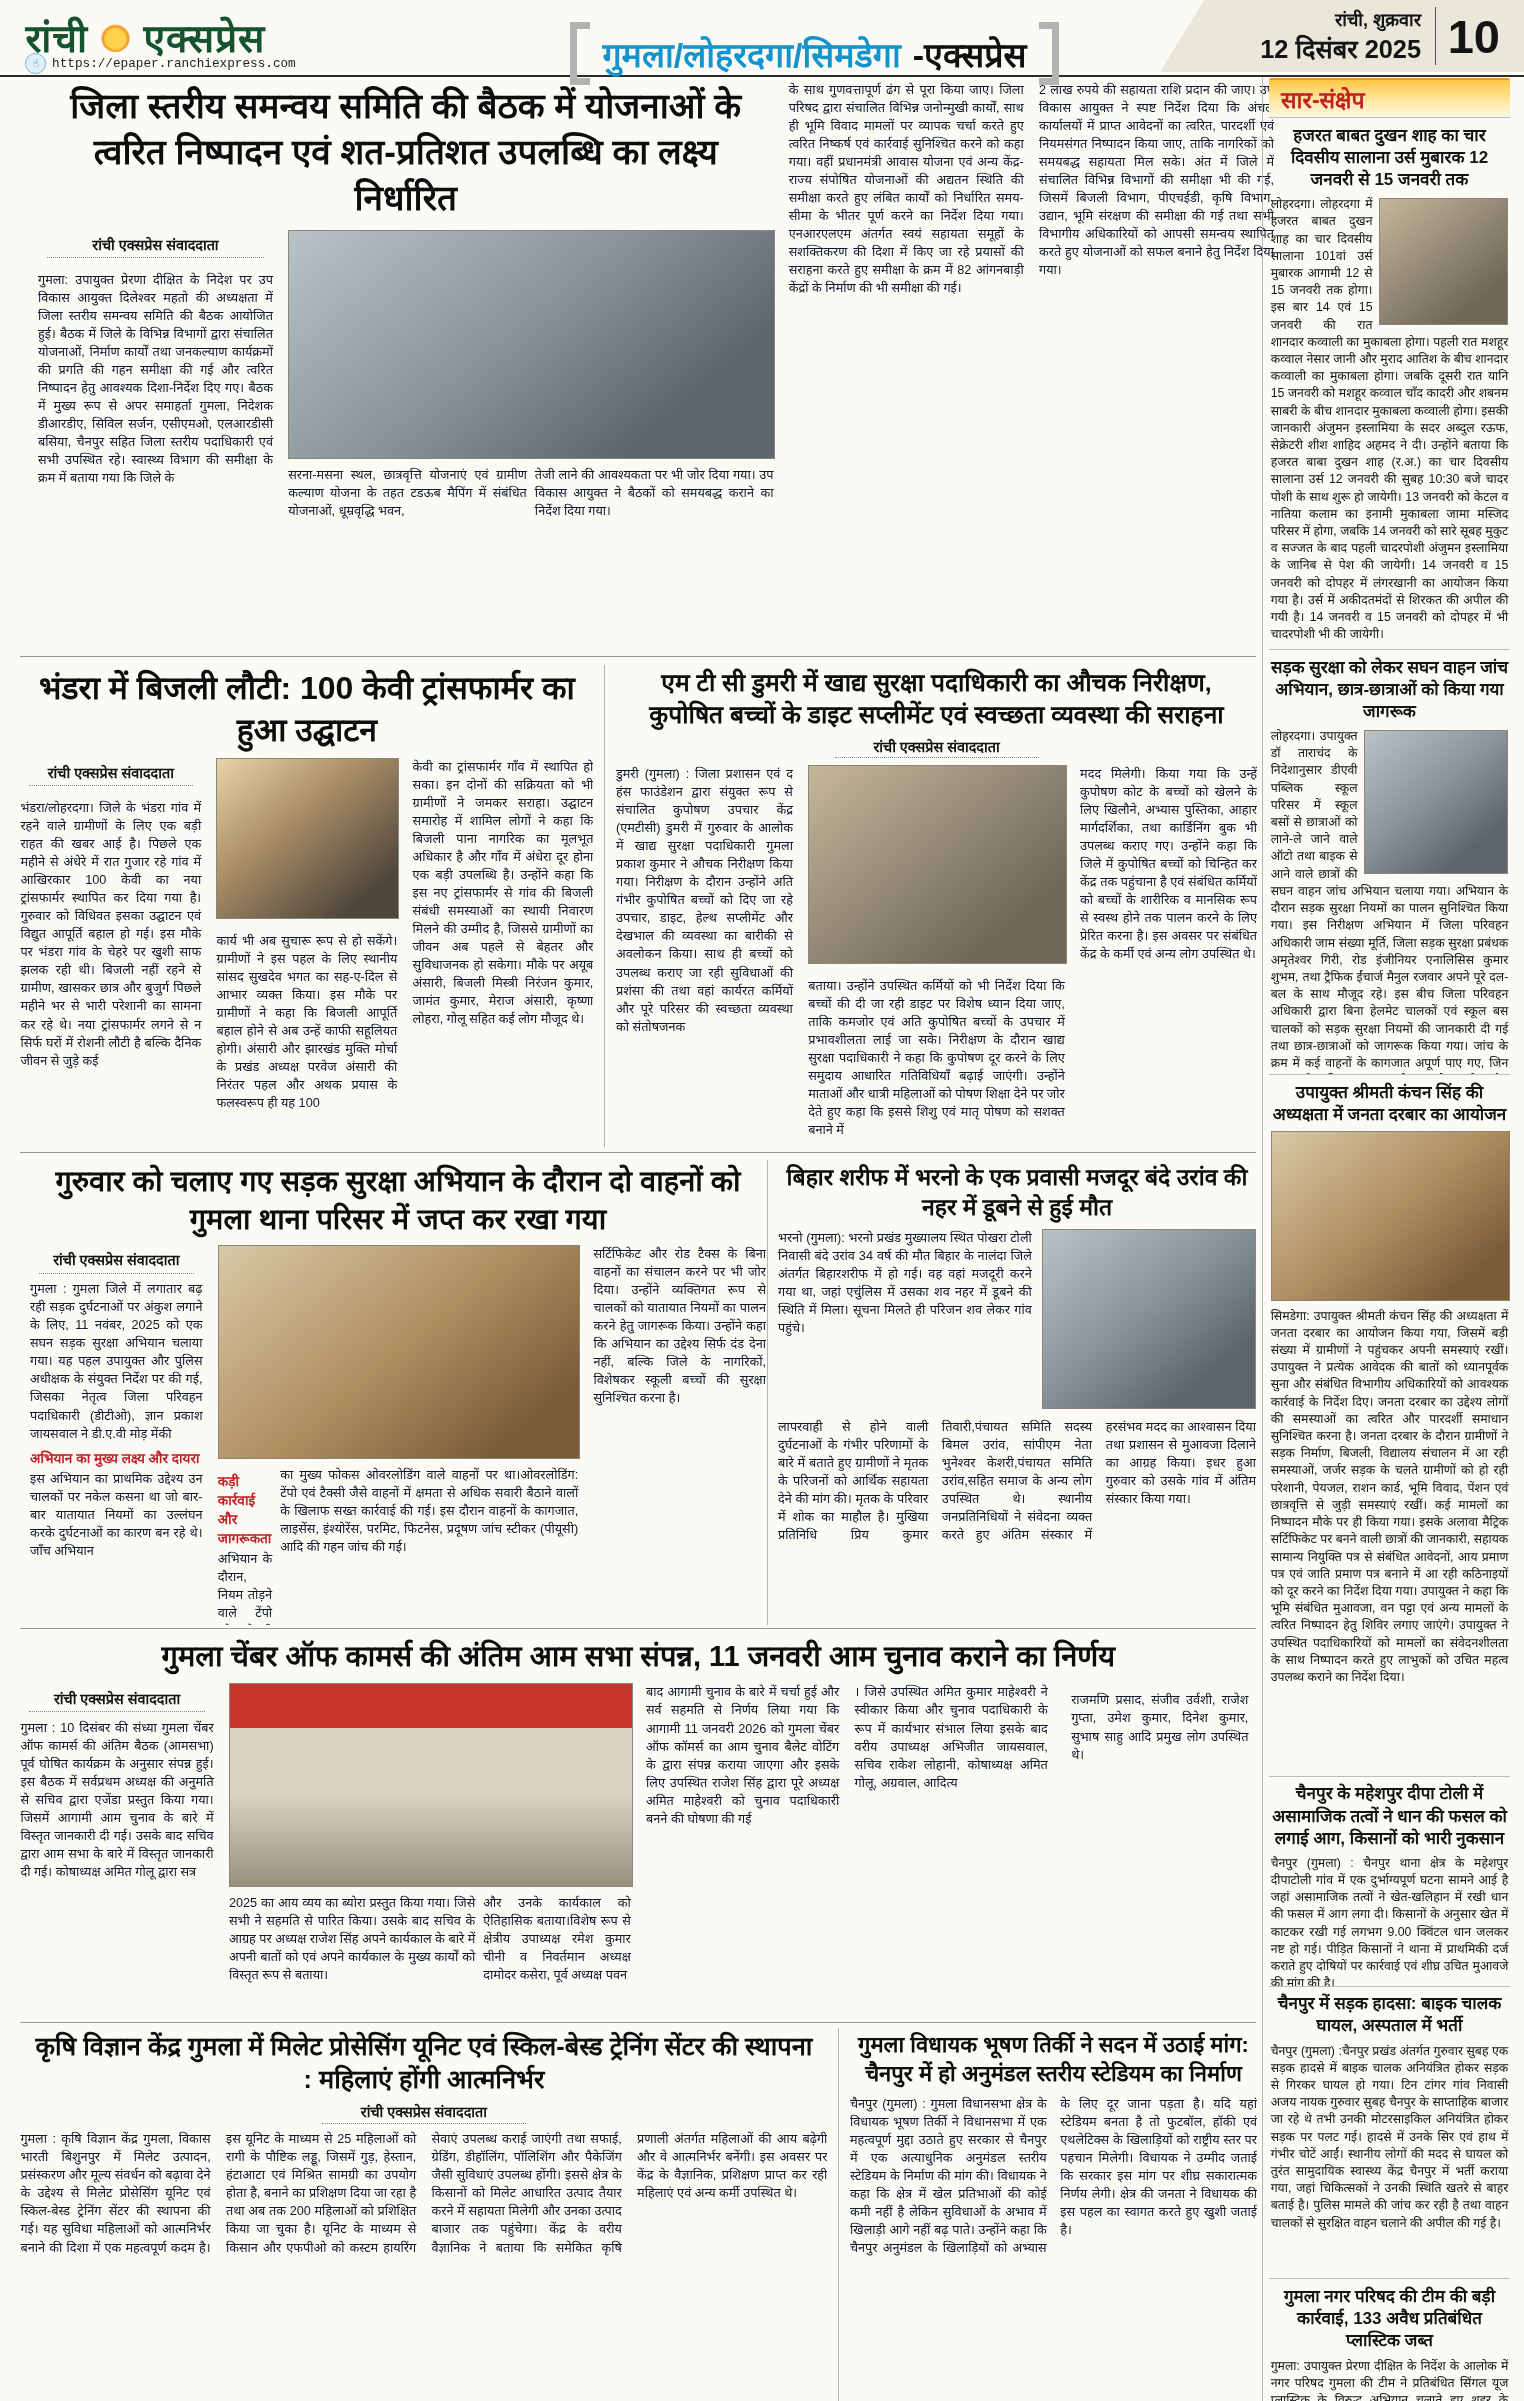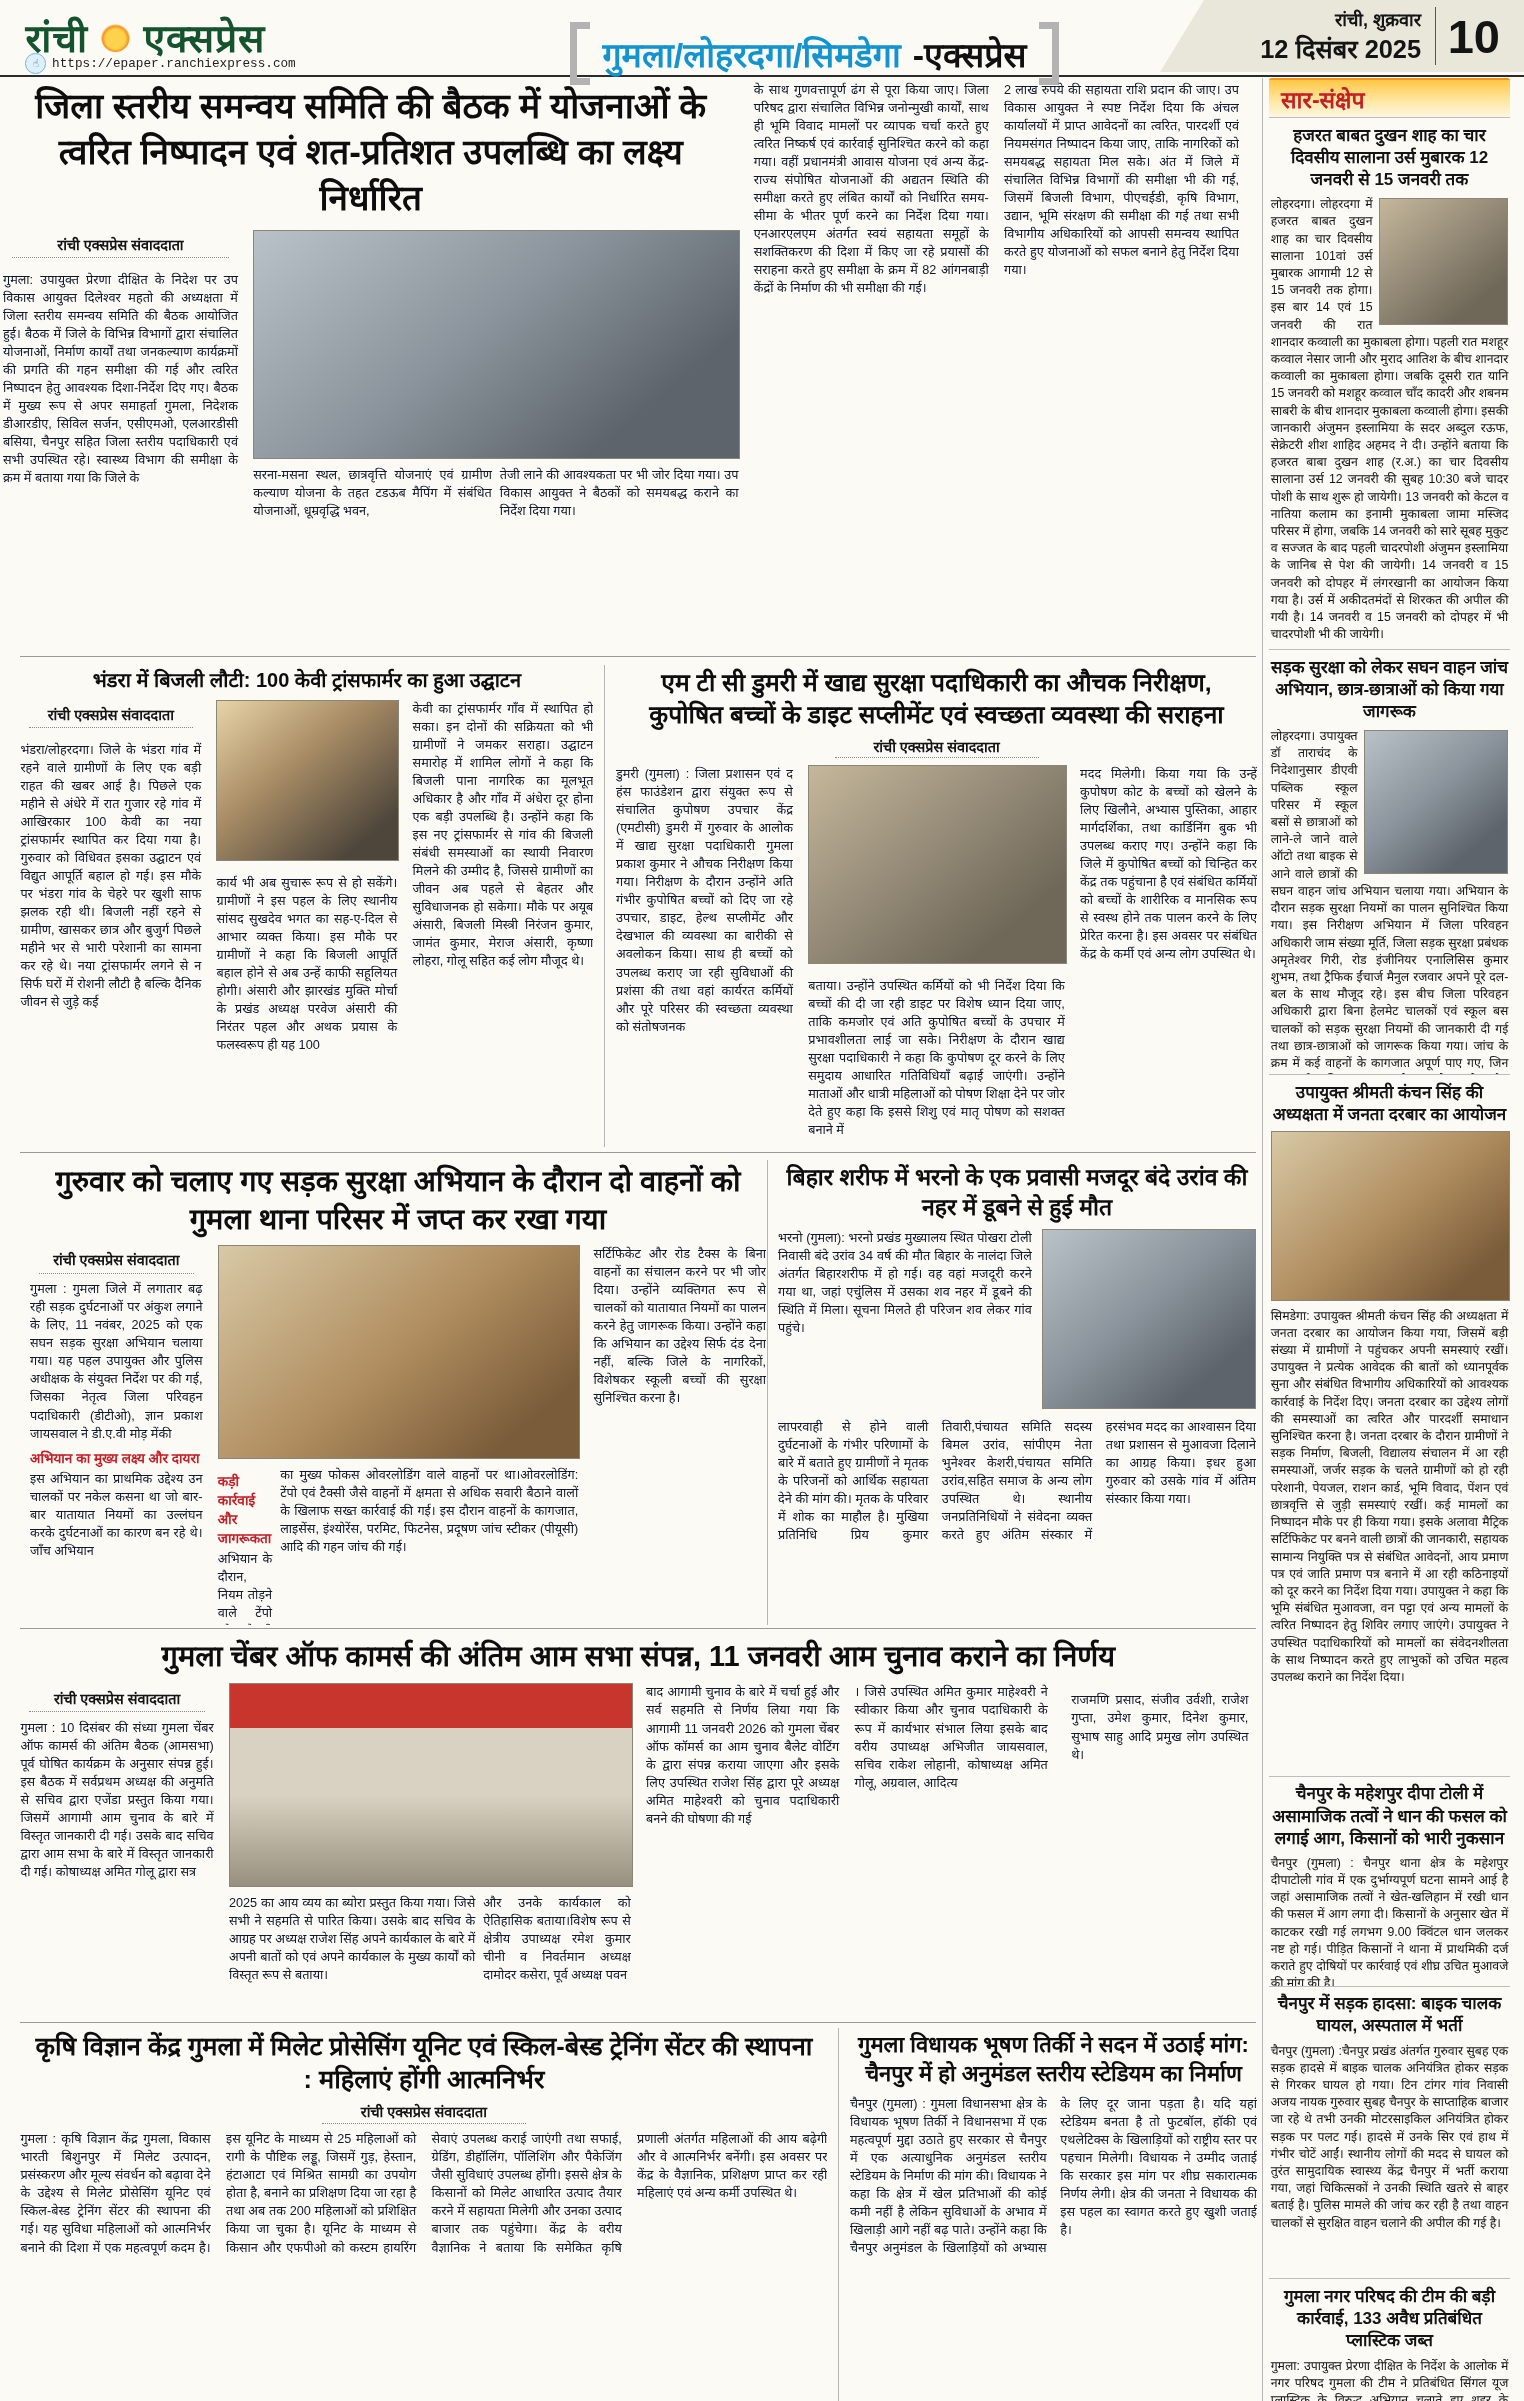--- a/index.html
+++ b/index.html
@@ -76,42 +76,42 @@
     </div>
     <div class="datebox">
       <div class="pd">
         <div class="l1">रांची, शुक्रवार</div>
         <div class="l2">12 दिसंबर 2025</div>
       </div>
       <div class="pageno">10</div>
     </div>
   </header>
 
-  <section class="art grid" style="top:81px;left:3px;width:1236px;height:570px;grid-template-columns:repeat(5,1fr);grid-template-rows:auto 1fr;">
+  <section class="art grid" style="top:81px;left:38px;width:1236px;height:570px;grid-template-columns:repeat(5,1fr);grid-template-rows:auto 1fr;">
     <h1 class="hl" style="grid-column:1/4;grid-row:1;font-size:35px;margin:1.7px 0 8.5px;">जिला स्तरीय समन्वय समिति की बैठक में योजनाओं के त्वरित निष्पादन एवं शत-प्रतिशत उपलब्धि का लक्ष्य निर्धारित</h1>
     <div style="grid-column:1;grid-row:2;">
       <div class="byline">रांची एक्सप्रेस संवाददाता</div>
       <div class="byrule"></div>
       <p class="bodytxt">गुमला: उपायुक्त प्रेरणा दीक्षित के निदेश पर उप विकास आयुक्त दिलेश्वर महतो की अध्यक्षता में जिला स्तरीय समन्वय समिति की बैठक आयोजित हुई। बैठक में जिले के विभिन्न विभागों द्वारा संचालित योजनाओं, निर्माण कार्यों तथा जनकल्याण कार्यक्रमों की प्रगति की गहन समीक्षा की गई और त्वरित निष्पादन हेतु आवश्यक दिशा-निर्देश दिए गए। बैठक में मुख्य रूप से अपर समाहर्ता गुमला, निदेशक डीआरडीए, सिविल सर्जन, एसीएमओ, एलआरडीसी बसिया, चैनपुर सहित जिला स्तरीय पदाधिकारी एवं सभी उपस्थित रहे। स्वास्थ्य विभाग की समीक्षा के क्रम में बताया गया कि जिले के</p>
     </div>
     <div class="midblock" style="grid-column:2/4;grid-row:2;">
       <div class="photo cool" style="width:100%;height:227px;"></div>
       <div class="inner">
         <div class="bodytxt">सरना-मसना स्थल, छात्रवृत्ति योजनाएं एवं ग्रामीण कल्याण योजना के तहत टडऊब मैपिंग में संबंधित योजनाओं, धूम्रवृद्धि भवन,</div>
         <div class="bodytxt">तेजी लाने की आवश्यकता पर भी जोर दिया गया। उप विकास आयुक्त ने बैठकों को समयबद्ध कराने का निर्देश दिया गया।</div>
       </div>
     </div>
     <p class="bodytxt" style="grid-column:4;grid-row:1/3;margin:0;">के साथ गुणवत्तापूर्ण ढंग से पूरा किया जाए। जिला परिषद द्वारा संचालित विभिन्न जनोन्मुखी कार्यों, साथ ही भूमि विवाद मामलों पर व्यापक चर्चा करते हुए त्वरित निष्कर्ष एवं कार्रवाई सुनिश्चित करने को कहा गया। वहीं प्रधानमंत्री आवास योजना एवं अन्य केंद्र-राज्य संपोषित योजनाओं की अद्यतन स्थिति की समीक्षा करते हुए लंबित कार्यों को निर्धारित समय-सीमा के भीतर पूर्ण करने का निर्देश दिया गया। एनआरएलएम अंतर्गत स्वयं सहायता समूहों के सशक्तिकरण की दिशा में किए जा रहे प्रयासों की सराहना करते हुए समीक्षा के क्रम में 82 आंगनबाड़ी केंद्रों के निर्माण की भी समीक्षा की गई।</p>
     <p class="bodytxt" style="grid-column:5;grid-row:1/3;margin:0;">2 लाख रुपये की सहायता राशि प्रदान की जाए। उप विकास आयुक्त ने स्पष्ट निर्देश दिया कि अंचल कार्यालयों में प्राप्त आवेदनों का त्वरित, पारदर्शी एवं नियमसंगत निष्पादन किया जाए, ताकि नागरिकों को समयबद्ध सहायता मिल सके। अंत में जिले में संचालित विभिन्न विभागों की समीक्षा भी की गई, जिसमें बिजली विभाग, पीएचईडी, कृषि विभाग, उद्यान, भूमि संरक्षण की समीक्षा की गई तथा सभी विभागीय अधिकारियों को आपसी समन्वय स्थापित करते हुए योजनाओं को सफल बनाने हेतु निर्देश दिया गया।</p>
   </section>
 
   <div class="hrule" style="top:656px;"></div>
 
   <section class="art" style="top:665px;left:20.4px;width:573px;height:482px;">
-    <h2 class="hl" style="font-size:20px;margin:1.7px 8.5px 6.8px;">भंडरा में बिजली लौटी: 100 केवी ट्रांसफार्मर का हुआ उद्घाटन</h2>
+    <h2 class="hl" style="font-size:32px;margin:1.7px 8.5px 6.8px;">भंडरा में बिजली लौटी: 100 केवी ट्रांसफार्मर का हुआ उद्घाटन</h2>
     <div class="grid" style="grid-template-columns:repeat(3,1fr);">
       <div>
         <div class="byline">रांची एक्सप्रेस संवाददाता</div>
         <div class="byrule"></div>
         <p class="bodytxt">भंडरा/लोहरदगा। जिले के भंडरा गांव में रहने वाले ग्रामीणों के लिए एक बड़ी राहत की खबर आई है। पिछले एक महीने से अंधेरे में रात गुजार रहे गांव में आखिरकार 100 केवी का नया ट्रांसफार्मर स्थापित कर दिया गया है। गुरुवार को विधिवत इसका उद्घाटन एवं विद्युत आपूर्ति बहाल हो गई। इस मौके पर भंडरा गांव के चेहरे पर खुशी साफ झलक रही थी। बिजली नहीं रहने से ग्रामीण, खासकर छात्र और बुजुर्ग पिछले महीने भर से भारी परेशानी का सामना कर रहे थे। नया ट्रांसफार्मर लगने से न सिर्फ घरों में रोशनी लौटी है बल्कि दैनिक जीवन से जुड़े कई</p>
       </div>
       <div>
         <div class="photo dusk" style="width:100%;height:159px;margin-bottom:6.8px;"></div>
         <p class="bodytxt">कार्य भी अब सुचारू रूप से हो सकेंगे। ग्रामीणों ने इस पहल के लिए स्थानीय सांसद सुखदेव भगत का सह-ए-दिल से आभार व्यक्त किया। इस मौके पर ग्रामीणों ने कहा कि बिजली आपूर्ति बहाल होने से अब उन्हें काफी सहूलियत होगी। अंसारी और झारखंड मुक्ति मोर्चा के प्रखंड अध्यक्ष परवेज अंसारी की निरंतर पहल और अथक प्रयास के फलस्वरूप ही यह 100</p>
       </div>

